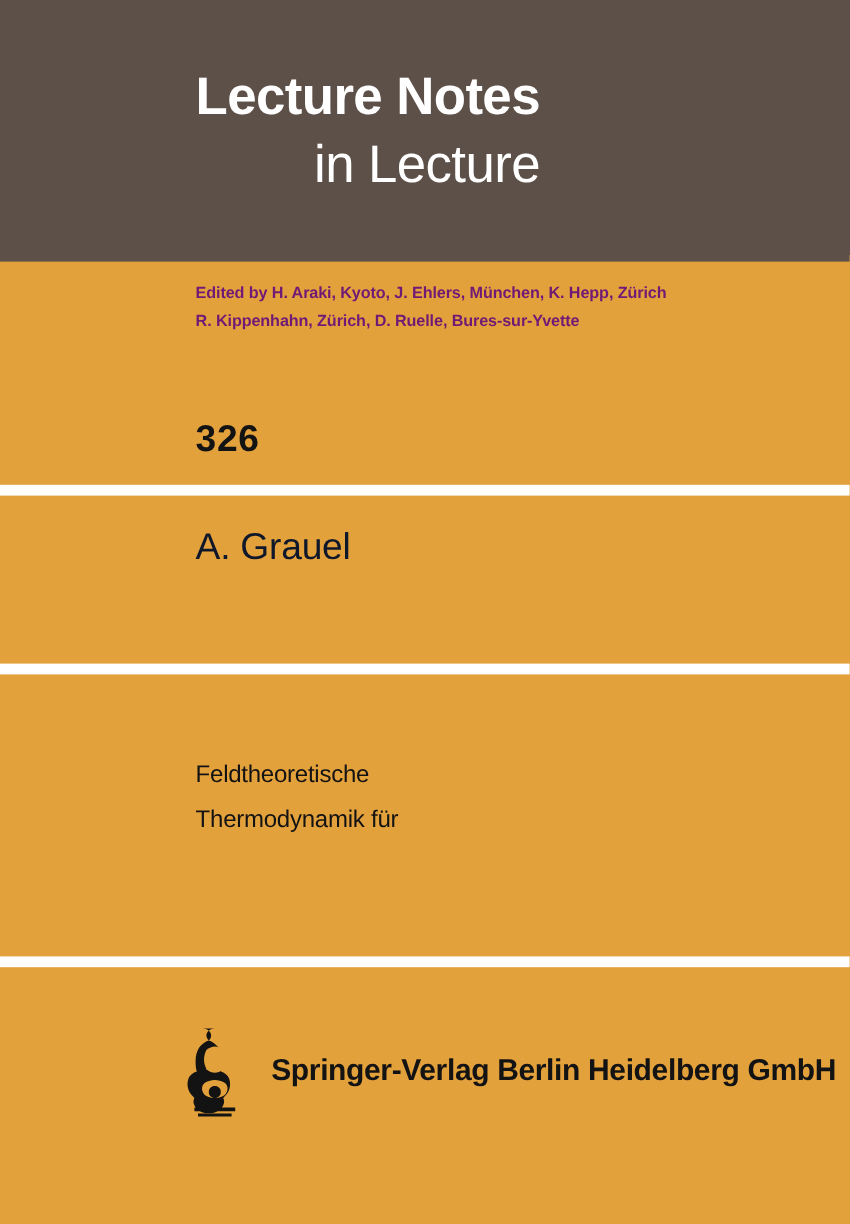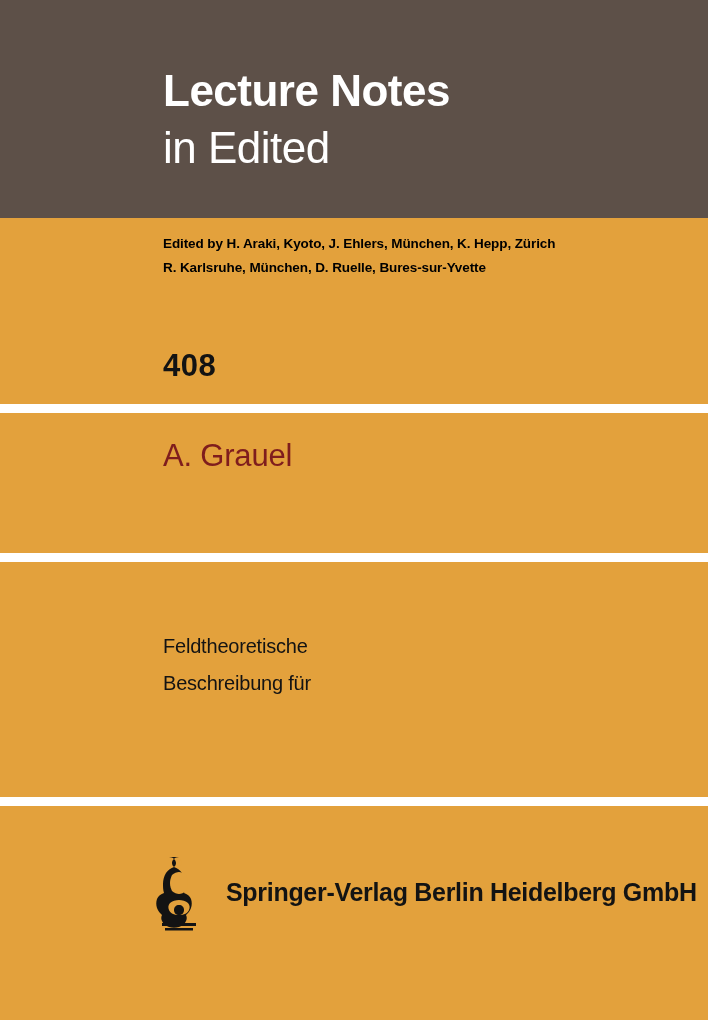--- a/index.html
+++ b/index.html
@@ -24,36 +24,37 @@
   
   .series-band {
     background: #5d5048;
     height: 218px;
     position: relative;
     flex: none;
   }
   .series-title {
     position: absolute;
     left: 163px;
-    top: 62px;
+    top: 52px;
     color: #ffffff;
     font-size: 44px;
     line-height: 57px;
     font-weight: 600;
     letter-spacing: -0.5px;
+    text-align: right;
   }
   .series-title .line2 {
     font-weight: 400;
   }
   
   .editors {
     position: absolute;
     left: 163px;
     top: 232px;
-    color: #000000;
+    color: #701a75;
     font-size: 13.5px;
     line-height: 24px;
     font-weight: 700;
     letter-spacing: -0.1px;
   }
   .volume {
     position: absolute;
     left: 163px;
     top: 348px;
     color: #131313;
@@ -69,21 +70,21 @@
     height: 9px;
     background: #ffffff;
   }
   .rule-1 { top: 404px; }
   .rule-2 { top: 553px; }
   .rule-3 { top: 797px; }
   .author {
     position: absolute;
     left: 163px;
     top: 438px;
-    color: #7f1d1d;
+    color: #0f172a;
     font-size: 31px;
     font-weight: 400;
     letter-spacing: -0.2px;
   }
   .book-title {
     position: absolute;
     left: 163px;
     top: 628px;
     color: #131313;
     font-size: 20px;
@@ -117,40 +118,40 @@
   }
 </style>
 </head>
 <body>
 
 <div class="cover">
 
   <div class="series-band">
     <div class="series-title">
       <div>Lecture Notes</div>
-      <div class="line2">in Edited</div>
+      <div class="line2">in Lecture</div>
     </div>
   </div>
 
   <div class="editors">
     <div>Edited by H. Araki, Kyoto, J. Ehlers, München, K. Hepp, Zürich</div>
-    <div>R. Karlsruhe, München, D. Ruelle, Bures-sur-Yvette</div>
+    <div>R. Kippenhahn, Zürich, D. Ruelle, Bures-sur-Yvette</div>
   </div>
 
-  <div class="volume">408</div>
+  <div class="volume">326</div>
 
   <div class="rule rule-1"></div>
 
   <div class="author">A. Grauel</div>
 
   <div class="rule rule-2"></div>
 
   <div class="book-title">
     <div>Feldtheoretische</div>
-    <div>Beschreibung für</div>
+    <div>Thermodynamik für</div>
   </div>
 
   <div class="rule rule-3"></div>
 
   <div class="publisher-row">
     <span class="logo">
       <svg viewBox="0 0 62 78" width="62" height="78" aria-hidden="true">
         <g fill="#131313">
           <path d="M31 2 c-4 0 -7 3 -7 6 c0 2 1 3 2 4 c-3 1 -6 3 -8 6 c-2 3 -3 7 -3 11 c0 3 0 6 1 9 c-3 1 -6 3 -7 6 c-1 3 -1 6 0 9 c1 3 3 5 5 7 c-1 2 -1 4 0 6 c1 3 4 5 7 6 c3 1 7 1 10 0 c3 -1 6 -3 7 -6 c1 -2 1 -4 0 -6 c2 -2 4 -4 5 -7 c1 -3 1 -6 0 -9 c-1 -3 -4 -5 -7 -6 c1 -3 1 -6 1 -9 c0 -4 -1 -8 -3 -11 c-2 -3 -5 -5 -8 -6 c1 -1 2 -2 2 -4 c0 -3 -3 -6 -7 -6 z"></path>
         </g>

